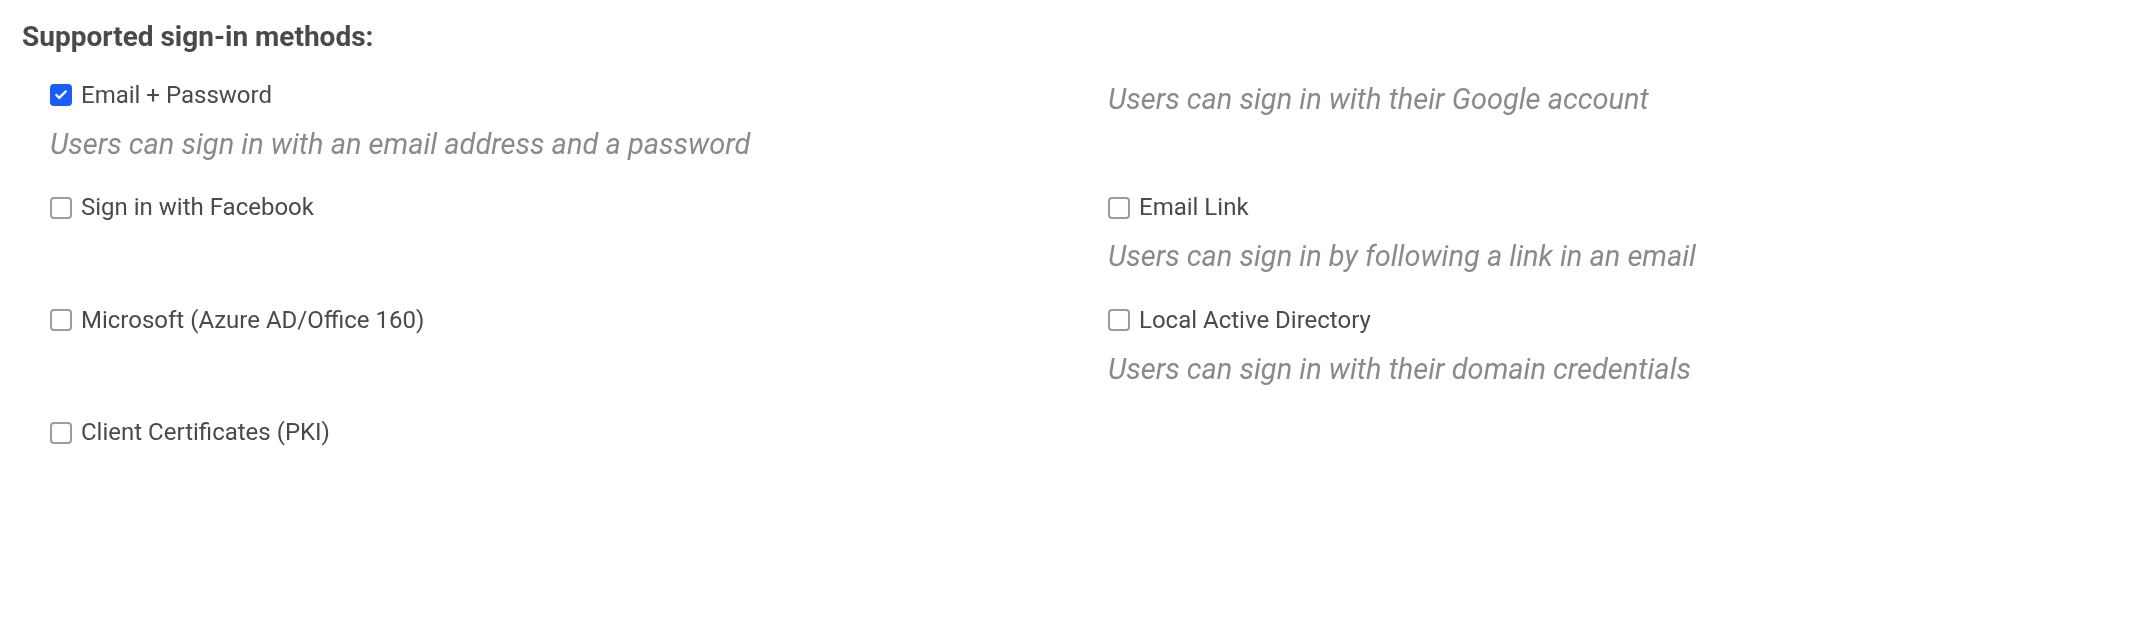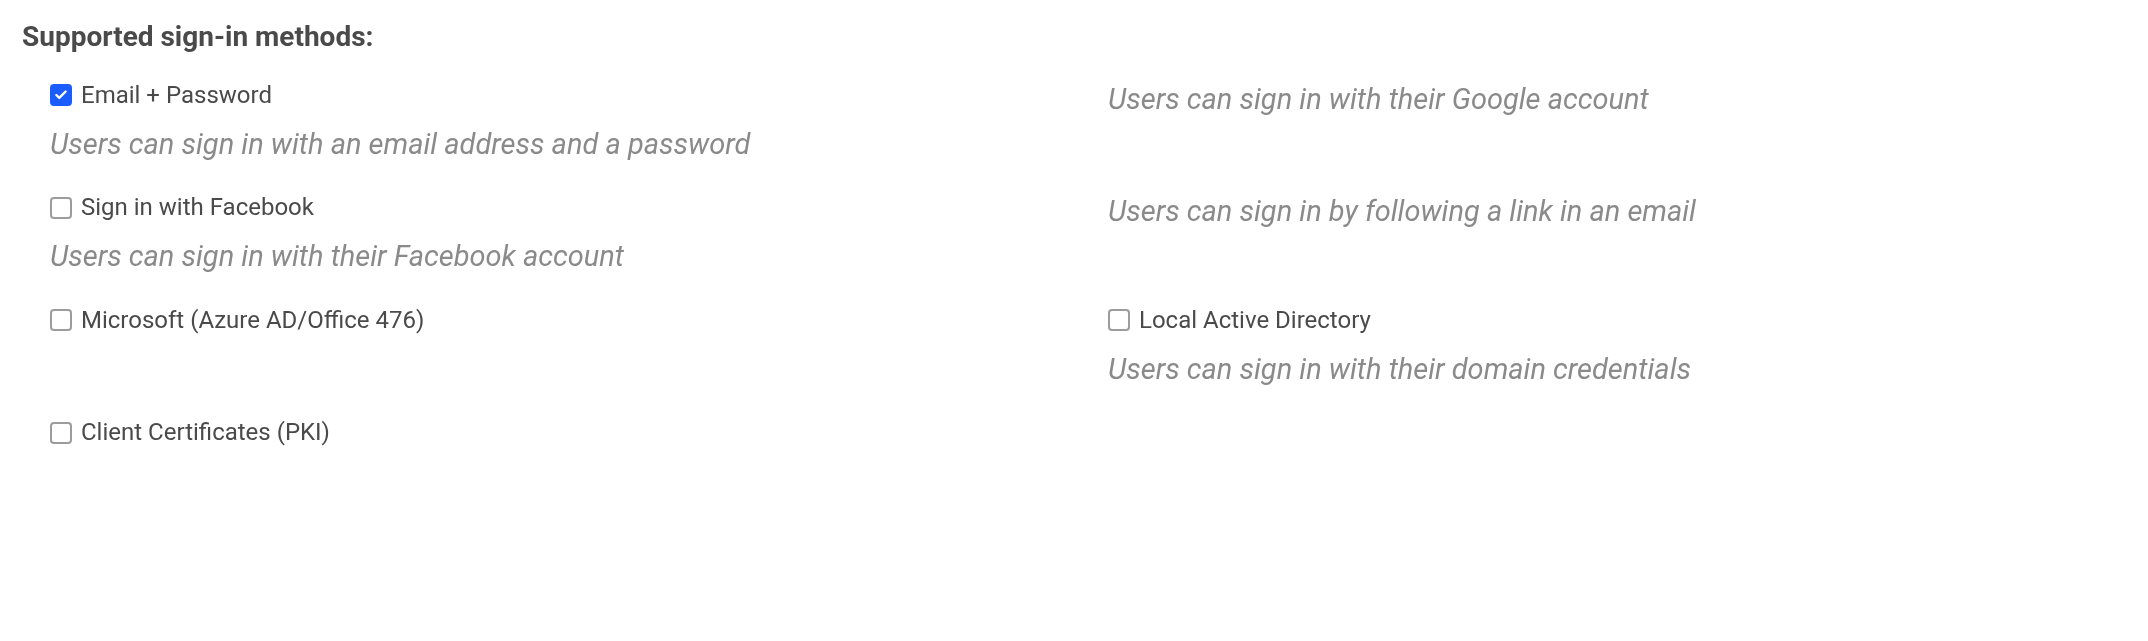--- a/index.html
+++ b/index.html
@@ -97,33 +97,38 @@
     <div class="method-desc">Users can sign in with their Google account</div>
   </div>
 
   <div class="method-item">
     <div class="method-row">
       <span class="checkbox">
         
       </span>
       <span class="method-label">Sign in with Facebook</span>
     </div>
-    <div class="method-desc">Users can sign in with their Facebook account</div>
   </div>
 
   <div class="method-item">
+    <div class="method-row">
+      <span class="checkbox">
+        
+      </span>
+      <span class="method-label">Email Link</span>
+    </div>
     <div class="method-desc">Users can sign in by following a link in an email</div>
   </div>
 
   <div class="method-item">
     <div class="method-row">
       <span class="checkbox">
         
       </span>
-      <span class="method-label">Microsoft (Azure AD/Office 476)</span>
+      <span class="method-label">Microsoft (Azure AD/Office 160)</span>
     </div>
   </div>
 
 
   <div class="method-item">
     <div class="method-row">
       <span class="checkbox">
         
       </span>
       <span class="method-label">Local Active Directory</span>

